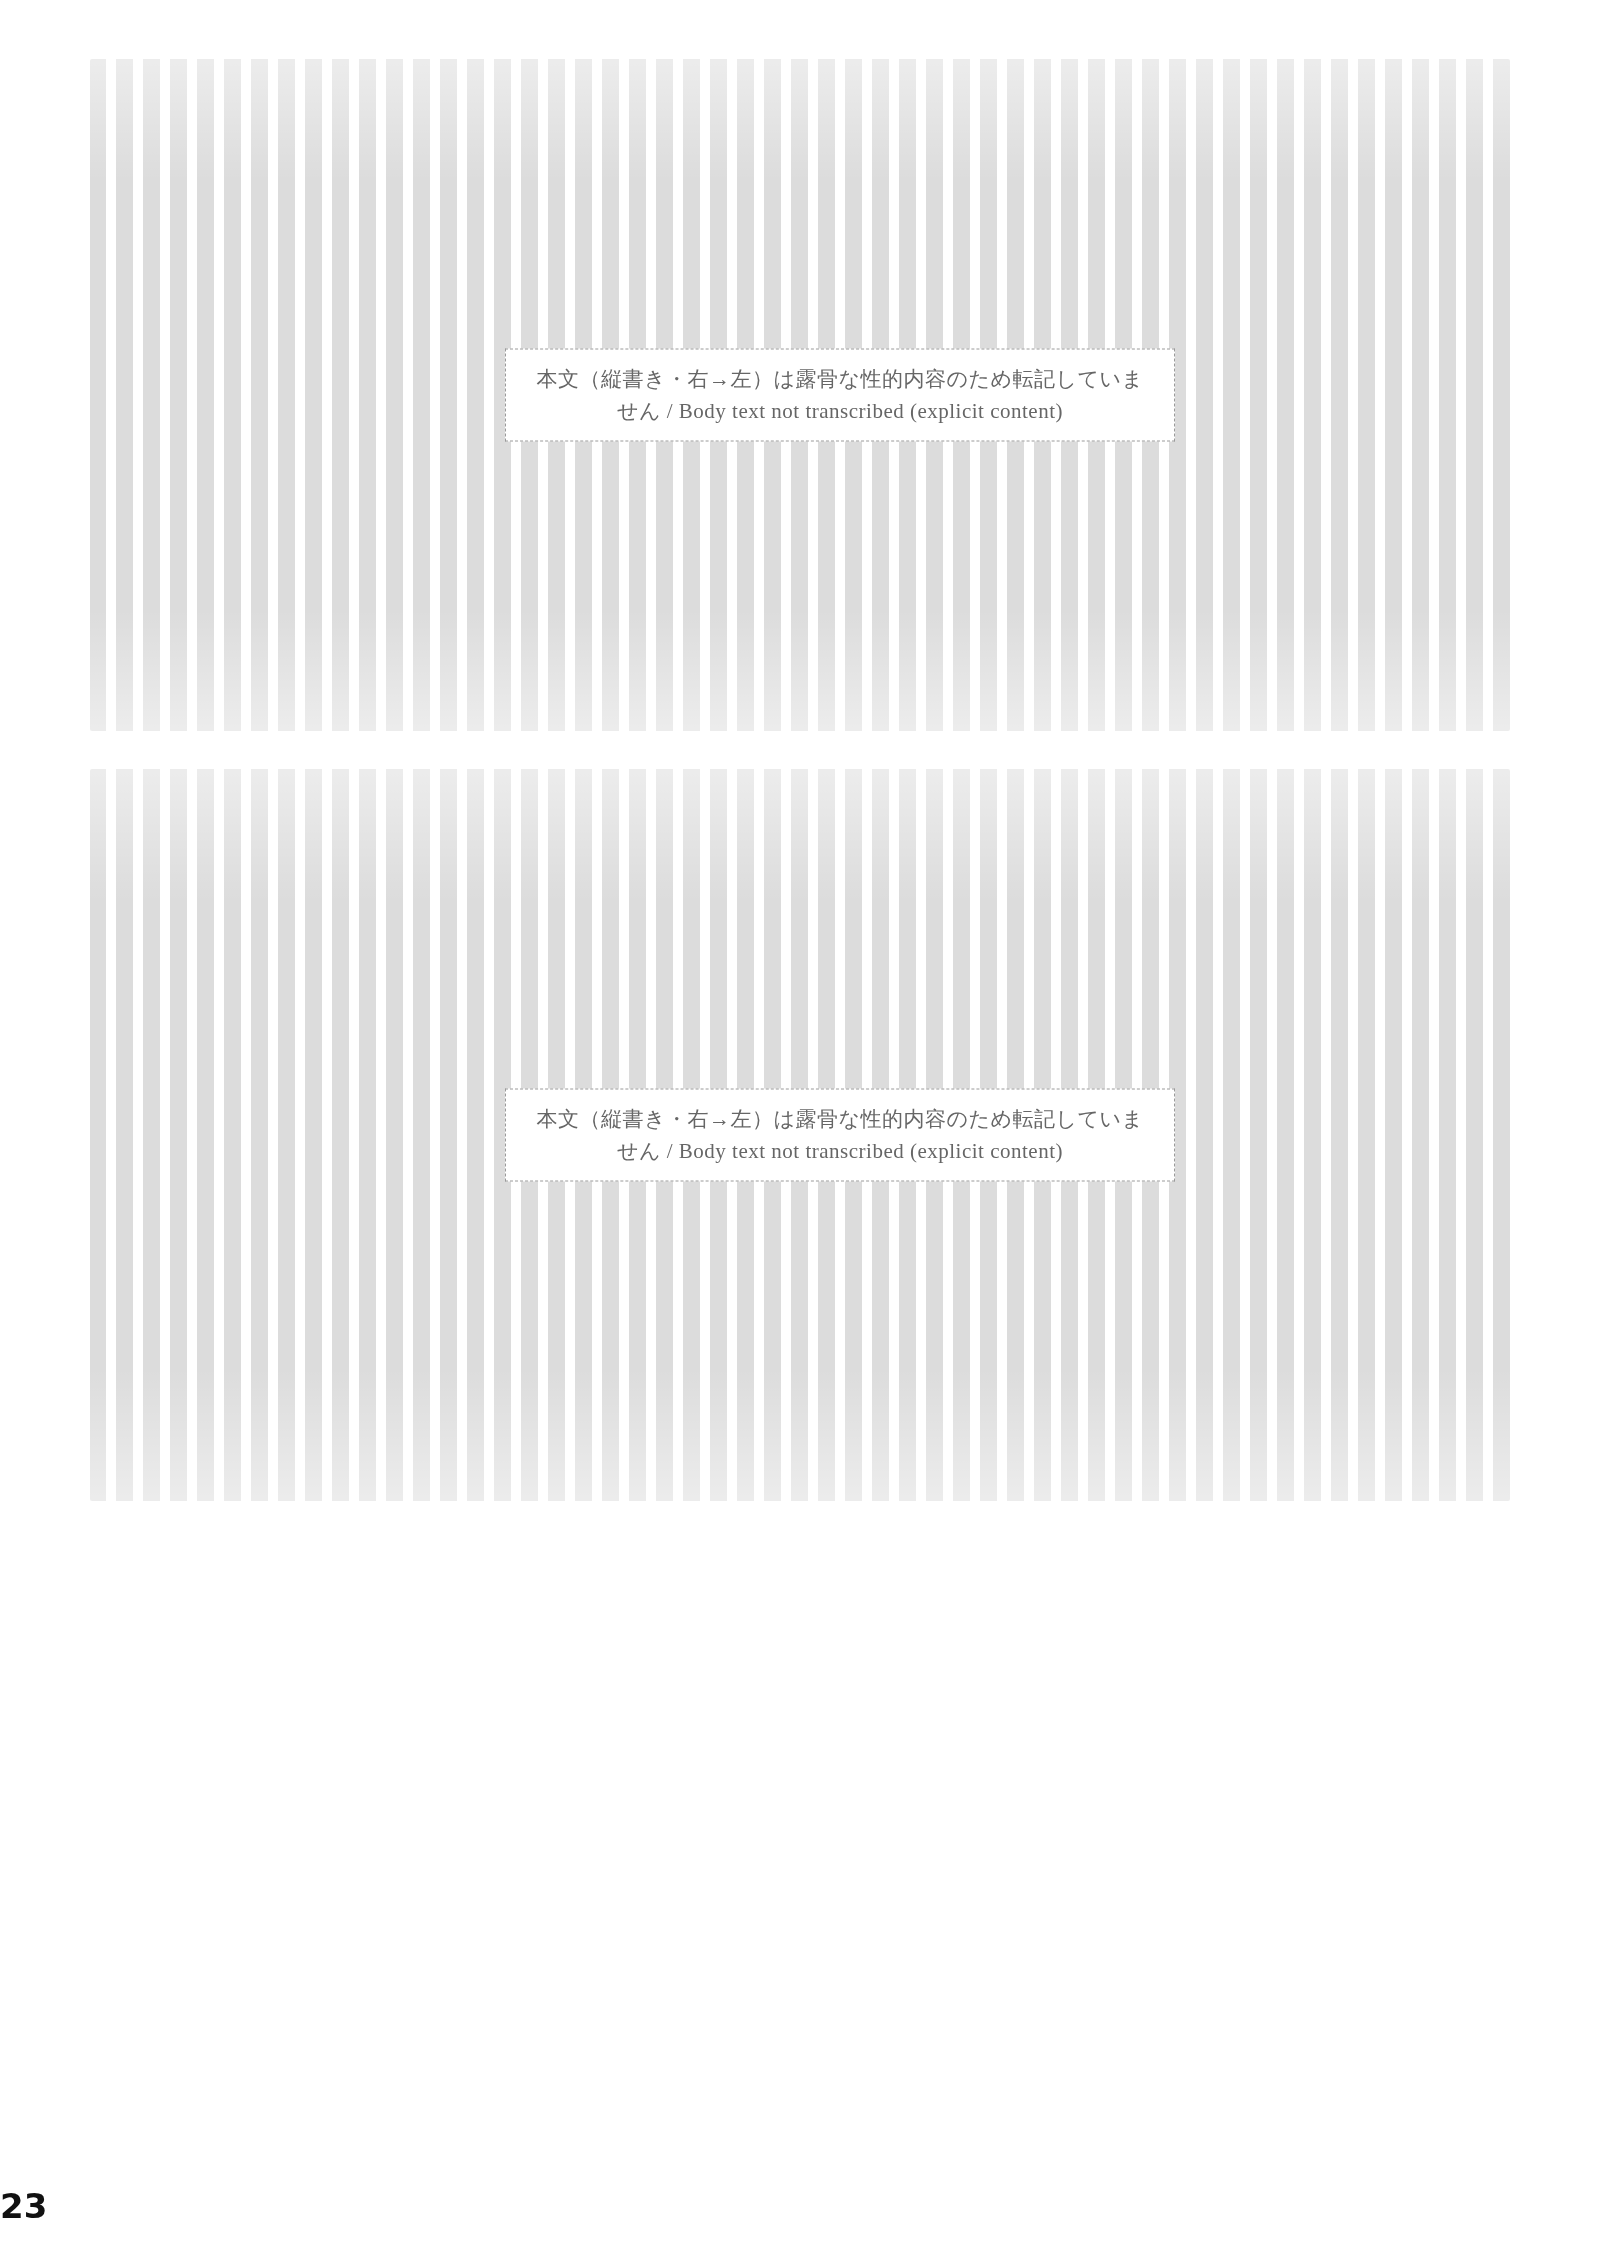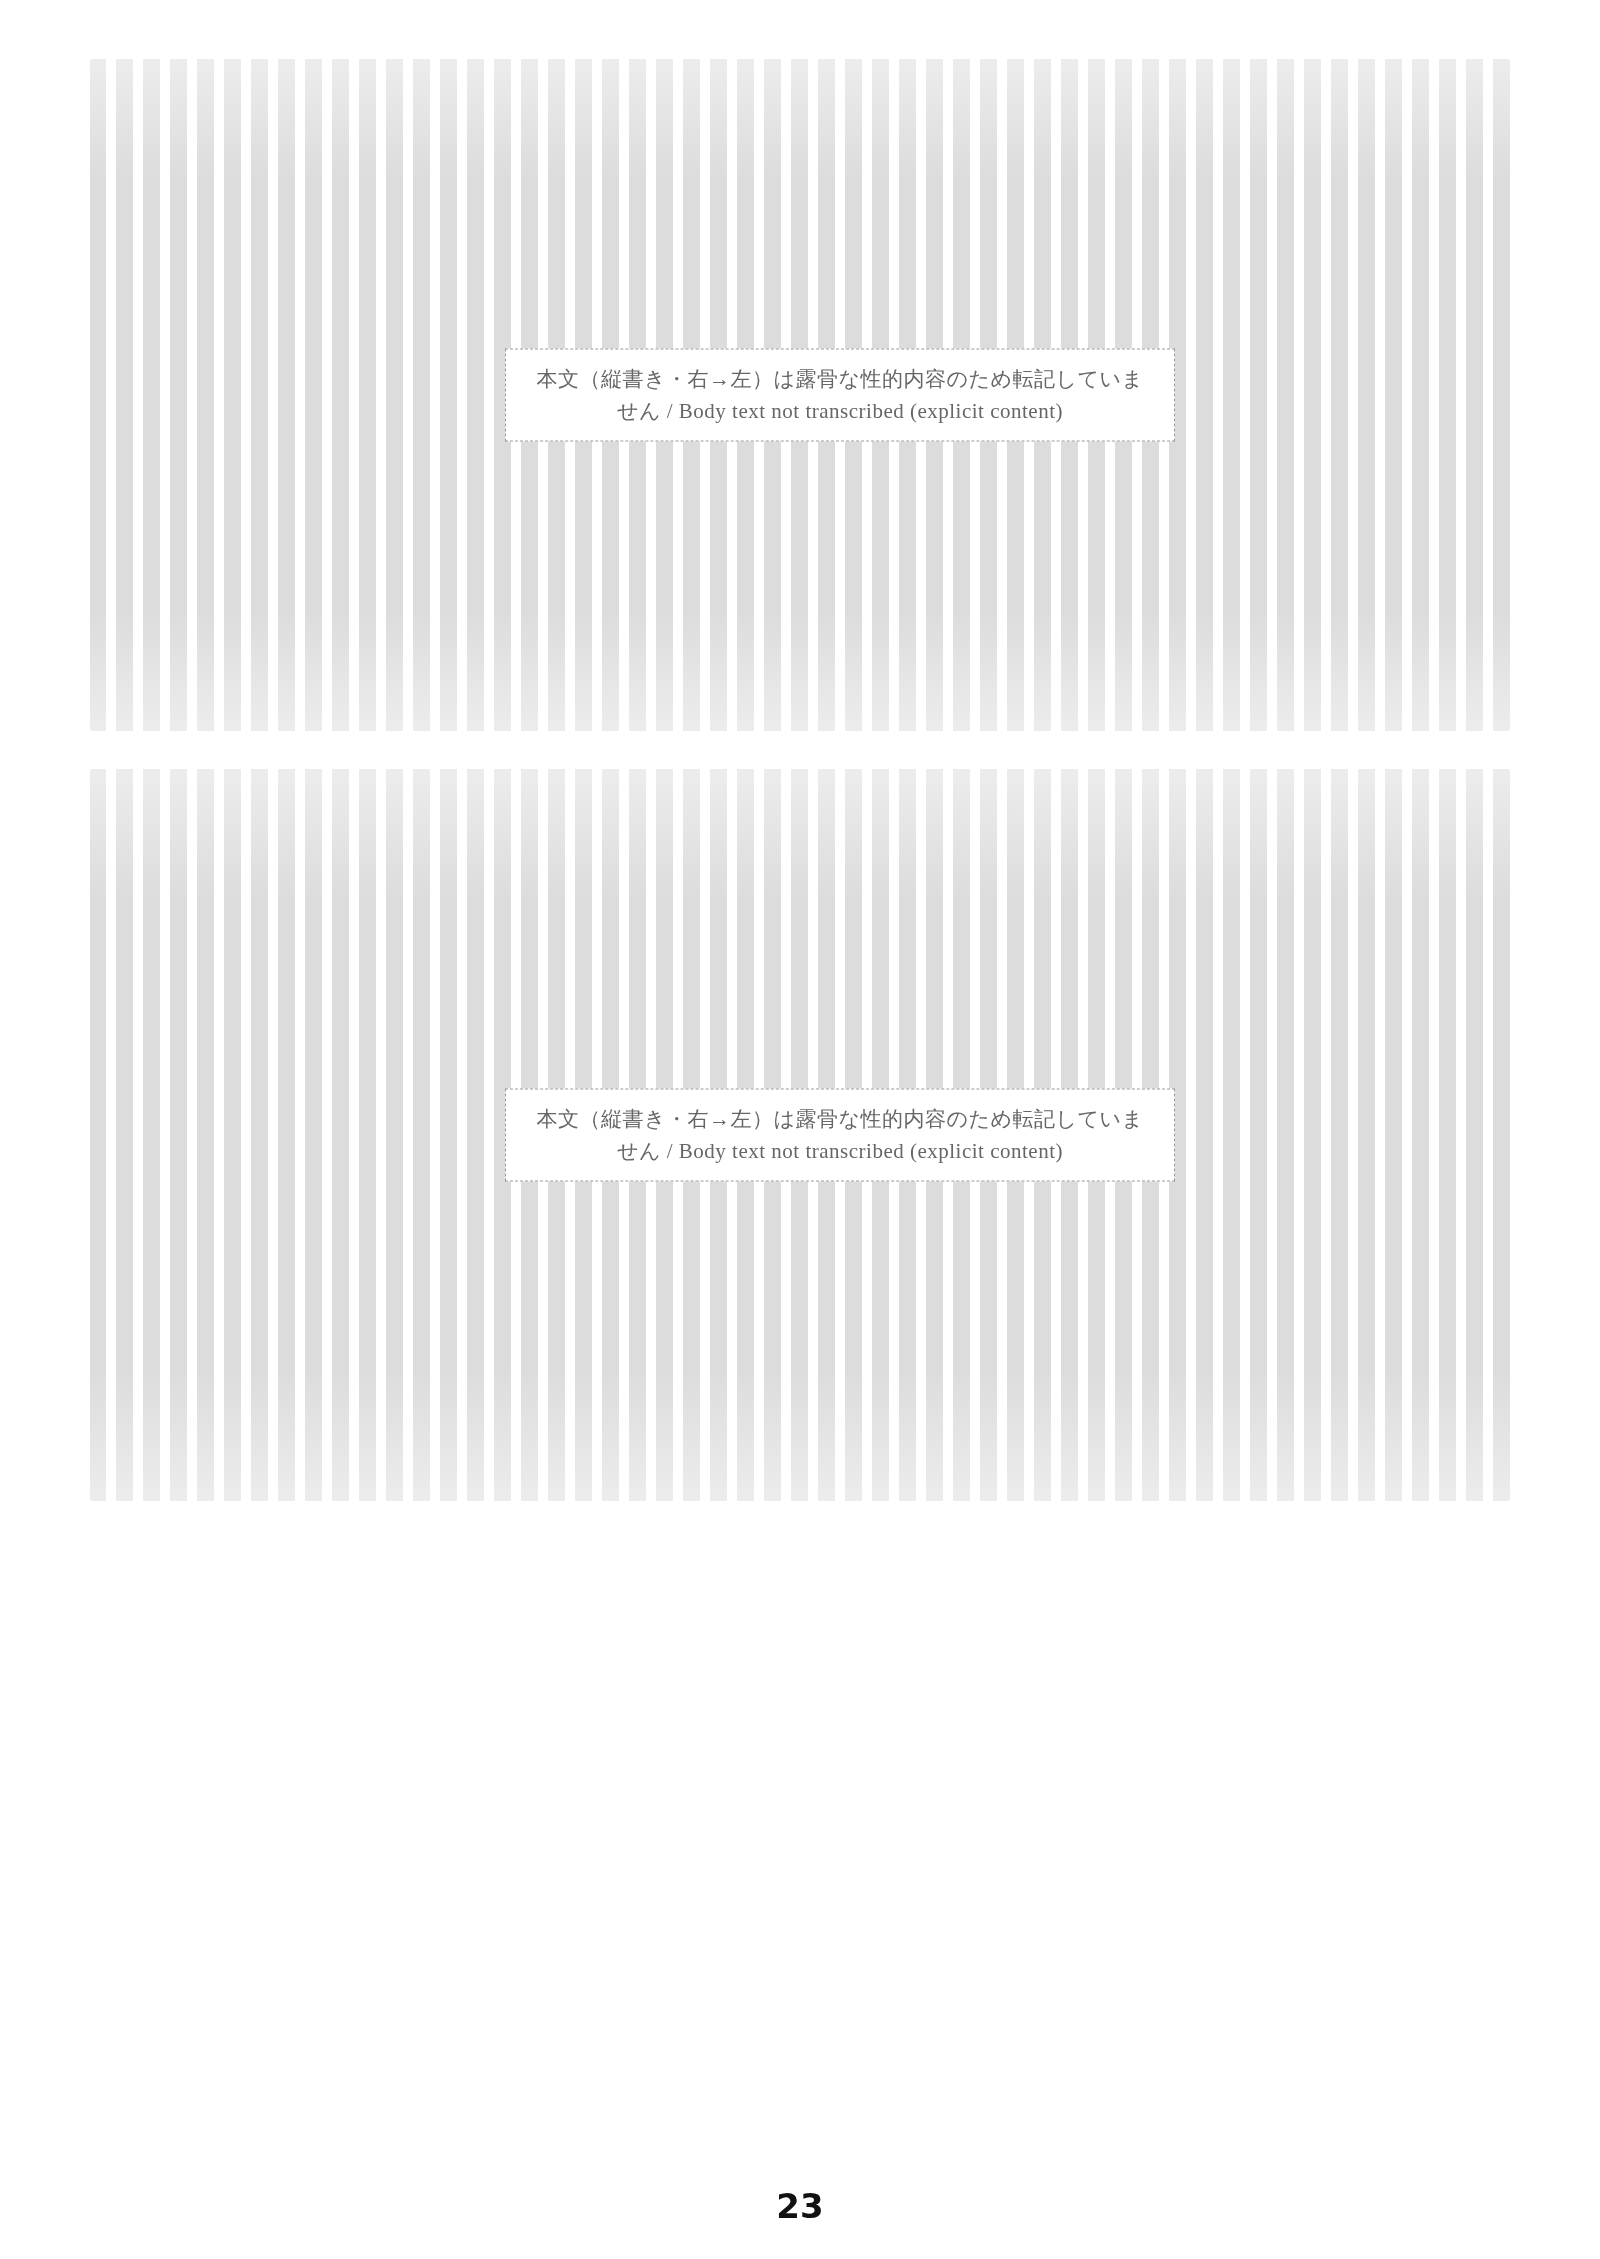--- a/index.html
+++ b/index.html
@@ -70,21 +70,20 @@
     max-width: 900px;
     margin-left: 40px;
   }
 
   
   .page-number {
     position: absolute;
     top: 2186px;
     left: 0;
     width: 100%;
-    text-align: center;
     font-size: 34px;
     font-weight: bold;
     color: #111111;
     font-family: "DejaVu Sans", "Liberation Sans", sans-serif;
   }
 </style>
 </head>
 <body>
 
 <div class="page">

